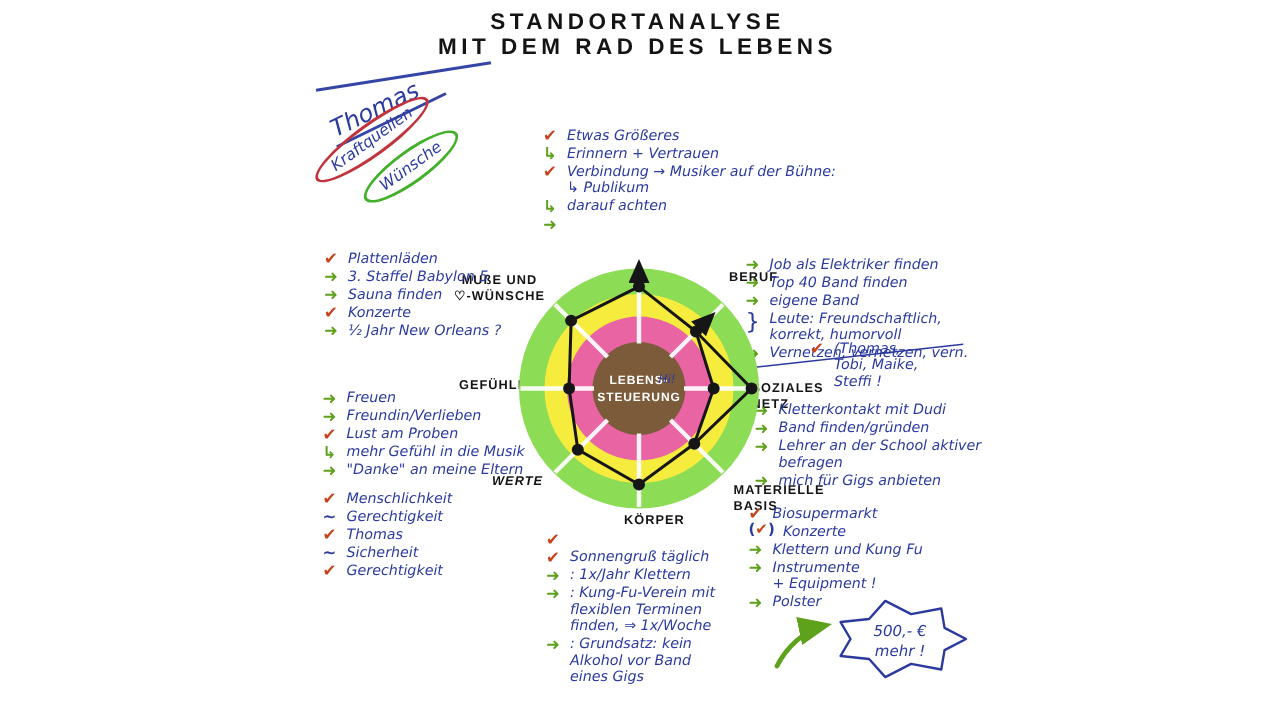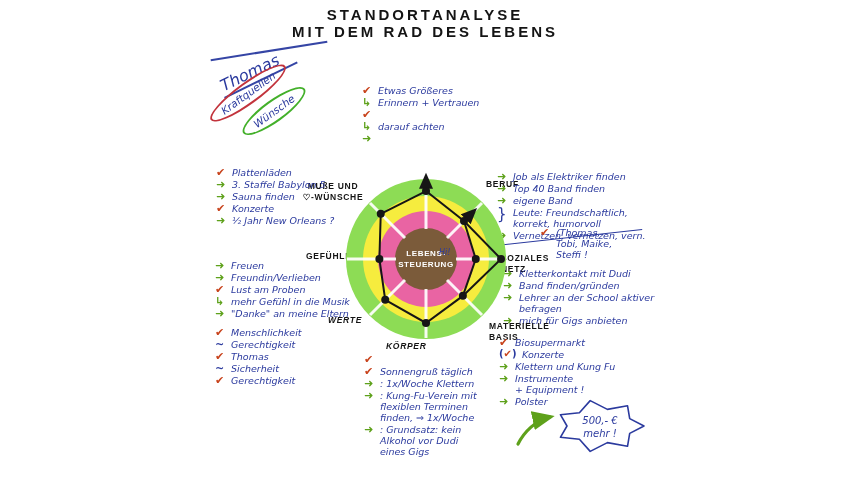--- a/index.html
+++ b/index.html
@@ -67,20 +67,22 @@
       <div class="li">
         <span class="mk mk-check">✔</span>
         <span class="txt">Etwas Größeres</span>
       </div>
       <div class="li">
         <span class="mk mk-arrow">↳</span>
         <span class="txt">Erinnern + Vertrauen</span>
       </div>
       <div class="li">
         <span class="mk mk-check">✔</span>
+        <span class="txt">Verbindung → Musiker auf der Bühne:
+↳ Publikum</span>
       </div>
       <div class="li">
         <span class="mk mk-arrow">↳</span>
         <span class="txt">darauf achten</span>
       </div>
       <div class="li">
         <span class="mk mk-arrow">➜</span>
       </div>
     </div>
 
@@ -244,43 +246,43 @@
       <div class="li">
         <span class="mk mk-tilde">~</span>
         <span class="txt">Sicherheit</span>
       </div>
       <div class="li">
         <span class="mk mk-check">✔</span>
         <span class="txt">Gerechtigkeit</span>
       </div>
     </div>
 
-  <div class="plabel" style="left:386px;top:341px;font-style:italic;">KÖRPER</div>
+  <div class="plabel" style="left:416px;top:341px;">KÖRPER</div>
   <div class="list" style="left:364px;top:354px;width:135px;">
       <div class="li">
         <span class="mk mk-check">✔</span>
       </div>
       <div class="li">
         <span class="mk mk-check">✔</span>
         <span class="txt">Sonnengruß täglich</span>
       </div>
       <div class="li">
         <span class="mk mk-arrow">➜</span>
-        <span class="txt">: 1x/Woche Klettern</span>
+        <span class="txt">: 1x/Jahr Klettern</span>
       </div>
       <div class="li">
         <span class="mk mk-arrow">➜</span>
         <span class="txt">: Kung-Fu-Verein mit
 flexiblen Terminen
 finden, ⇒ 1x/Woche</span>
       </div>
       <div class="li">
         <span class="mk mk-arrow">➜</span>
         <span class="txt">: Grundsatz: kein
-Alkohol vor Dudi
+Alkohol vor Band
 eines Gigs</span>
       </div>
     </div>
 
   <svg style="left:343px;top:176px;" width="166" height="166" viewBox="0 0 166 166">
     <defs>
       <marker id="ahBlack" markerWidth="9" markerHeight="9" refX="5.5" refY="3.5" orient="auto">
         <path d="M0,0 L8,3.5 L0,7 z" fill="#161616"></path>
       </marker>
     </defs>

